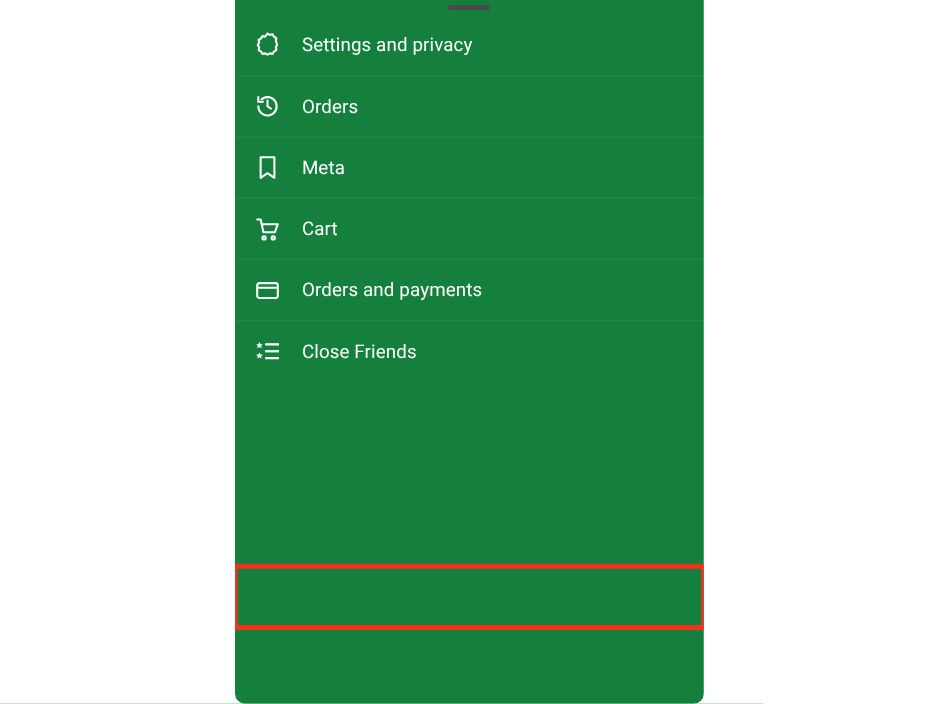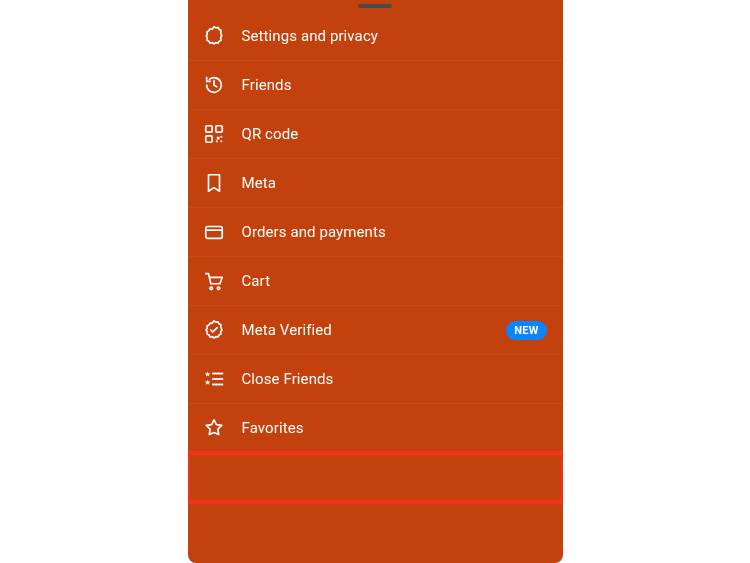--- a/index.html
+++ b/index.html
@@ -4,21 +4,21 @@
   <style>
     * { margin:0; padding:0; box-sizing:border-box; }
     body {
       width:750px; height:563px;
       background:#fff;
       font-family:-apple-system, BlinkMacSystemFont, "Segoe UI", Roboto, Helvetica, Arial, sans-serif;
       display:flex; align-items:flex-start; justify-content:center;
     }
     .frame {
       width:375px;
-      background:#c2410c;
+      background:#15803d;
       height:563px;
       overflow:hidden;
       position:relative;
       border-radius:0 0 8px 8px;
     }
     .handle {
       position:absolute; top:4px; left:50%; transform:translateX(-50%);
       width:34px; height:4px; border-radius:4px; background:#4a4a4a;
     }
     .menu { margin-top:12px; }
@@ -76,98 +76,66 @@
 
 
     <div class="row">
       <span class="icon">
         <svg width="22" height="22" viewBox="0 0 24 24" fill="none" stroke="currentColor" stroke-width="1.8" stroke-linecap="round">
           <path d="M12 7v5l3 2"></path>
           <path d="M4 12a8 8 0 1 0 3-6.2"></path>
           <path d="M4 4v4h4"></path>
         </svg>
       </span>
-      <span class="label">Friends</span>
+      <span class="label">Orders</span>
     </div>
 
-    <div class="row">
-      <span class="icon">
-        <svg width="22" height="22" viewBox="0 0 24 24" fill="none" stroke="currentColor" stroke-width="1.8">
-          <rect x="3" y="3" width="7" height="7" rx="1"></rect>
-          <rect x="14" y="3" width="7" height="7" rx="1"></rect>
-          <rect x="3" y="14" width="7" height="7" rx="1"></rect>
-          <rect x="15" y="15" width="3" height="3" fill="currentColor" stroke="none"></rect>
-          <rect x="19" y="19" width="2" height="2" fill="currentColor" stroke="none"></rect>
-          <rect x="14" y="19" width="2" height="2" fill="currentColor" stroke="none"></rect>
-          <rect x="19" y="14" width="2" height="2" fill="currentColor" stroke="none"></rect>
-        </svg>
-      </span>
-      <span class="label">QR code</span>
-    </div>
 
     <div class="row">
       <span class="icon">
         <svg width="22" height="22" viewBox="0 0 24 24" fill="none" stroke="currentColor" stroke-width="1.8" stroke-linejoin="round">
           <path d="M6 3h12v18l-6-4-6 4V3z"></path>
         </svg>
       </span>
       <span class="label">Meta</span>
     </div>
 
-
-    <div class="row">
-      <span class="icon">
-        <svg width="22" height="22" viewBox="0 0 24 24" fill="none" stroke="currentColor" stroke-width="1.8">
-          <rect x="3" y="6" width="18" height="13" rx="2"></rect>
-          <line x1="3" y1="10" x2="21" y2="10"></line>
-        </svg>
-      </span>
-      <span class="label">Orders and payments</span>
-    </div>
 
     <div class="row">
       <span class="icon">
         <svg width="22" height="22" viewBox="0 0 24 24" fill="none" stroke="currentColor" stroke-width="1.8" stroke-linecap="round" stroke-linejoin="round">
           <path d="M3 4h3l2.5 11h10L21 8H7"></path>
           <circle cx="9" cy="20" r="1.4"></circle>
           <circle cx="17" cy="20" r="1.4"></circle>
         </svg>
       </span>
       <span class="label">Cart</span>
     </div>
 
     <div class="row">
       <span class="icon">
-        <svg width="22" height="22" viewBox="0 0 24 24" fill="none" stroke="currentColor" stroke-width="1.8" stroke-linecap="round" stroke-linejoin="round">
-          <path d="M12 2l2 1.4 2.4-.3 1 2.2 2.2 1-.3 2.4L20.7 12l-1.4 2 .3 2.4-2.2 1-1 2.2-2.4-.3L12 20.7l-2-1.4-2.4.3-1-2.2-2.2-1 .3-2.4L3.3 12l1.4-2-.3-2.4 2.2-1 1-2.2 2.4.3L12 2z"></path>
-          <path d="M8.5 12l2.2 2.2L15.5 9.5"></path>
+        <svg width="22" height="22" viewBox="0 0 24 24" fill="none" stroke="currentColor" stroke-width="1.8">
+          <rect x="3" y="6" width="18" height="13" rx="2"></rect>
+          <line x1="3" y1="10" x2="21" y2="10"></line>
         </svg>
       </span>
-      <span class="label">Meta Verified</span>
-      <span class="badge">NEW</span>
+      <span class="label">Orders and payments</span>
     </div>
+
 
     <div class="row" id="row-close-friends">
       <span class="icon">
         <svg width="22" height="22" viewBox="0 0 24 24" fill="currentColor">
           <path d="M5 4l.9 1.8L8 6l-1.6 1.3L7 9.3 5 8.2 3 9.3l.6-2L2 6l2.1-.2L5 4z"></path>
           <path d="M5 13l.9 1.8L8 15l-1.6 1.3.6 2L5 17.2l-2 1.1.6-2L2 15l2.1-.2L5 13z"></path>
           <rect x="10" y="5" width="12" height="2"></rect>
           <rect x="10" y="11" width="12" height="2"></rect>
           <rect x="10" y="17" width="12" height="2"></rect>
         </svg>
       </span>
       <span class="label">Close Friends</span>
     </div>
 
-    <div class="row" style="border-bottom:none">
-      <span class="icon">
-        <svg width="22" height="22" viewBox="0 0 24 24" fill="none" stroke="currentColor" stroke-width="1.8" stroke-linejoin="round">
-          <path d="M12 3l2.6 5.3 5.9.9-4.3 4.1 1 5.8L12 16.9 6.8 19.1l1-5.8L3.5 9.2l5.9-.9L12 3z"></path>
-        </svg>
-      </span>
-      <span class="label">Favorites</span>
-    </div>
 
   </div>
 
   <div class="highlight" id="highlight-box" style="left: -2px; top: 451px; width: 379px; height: 53px;"></div>
 </div>
 
 </body></html>

